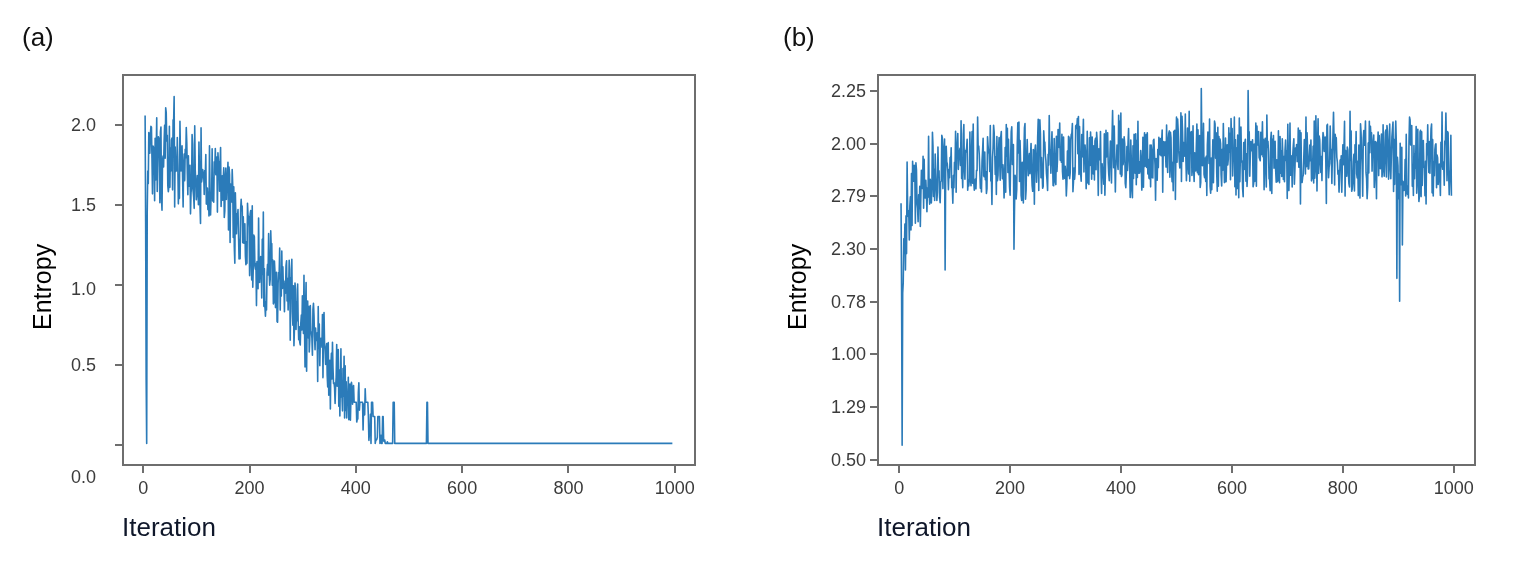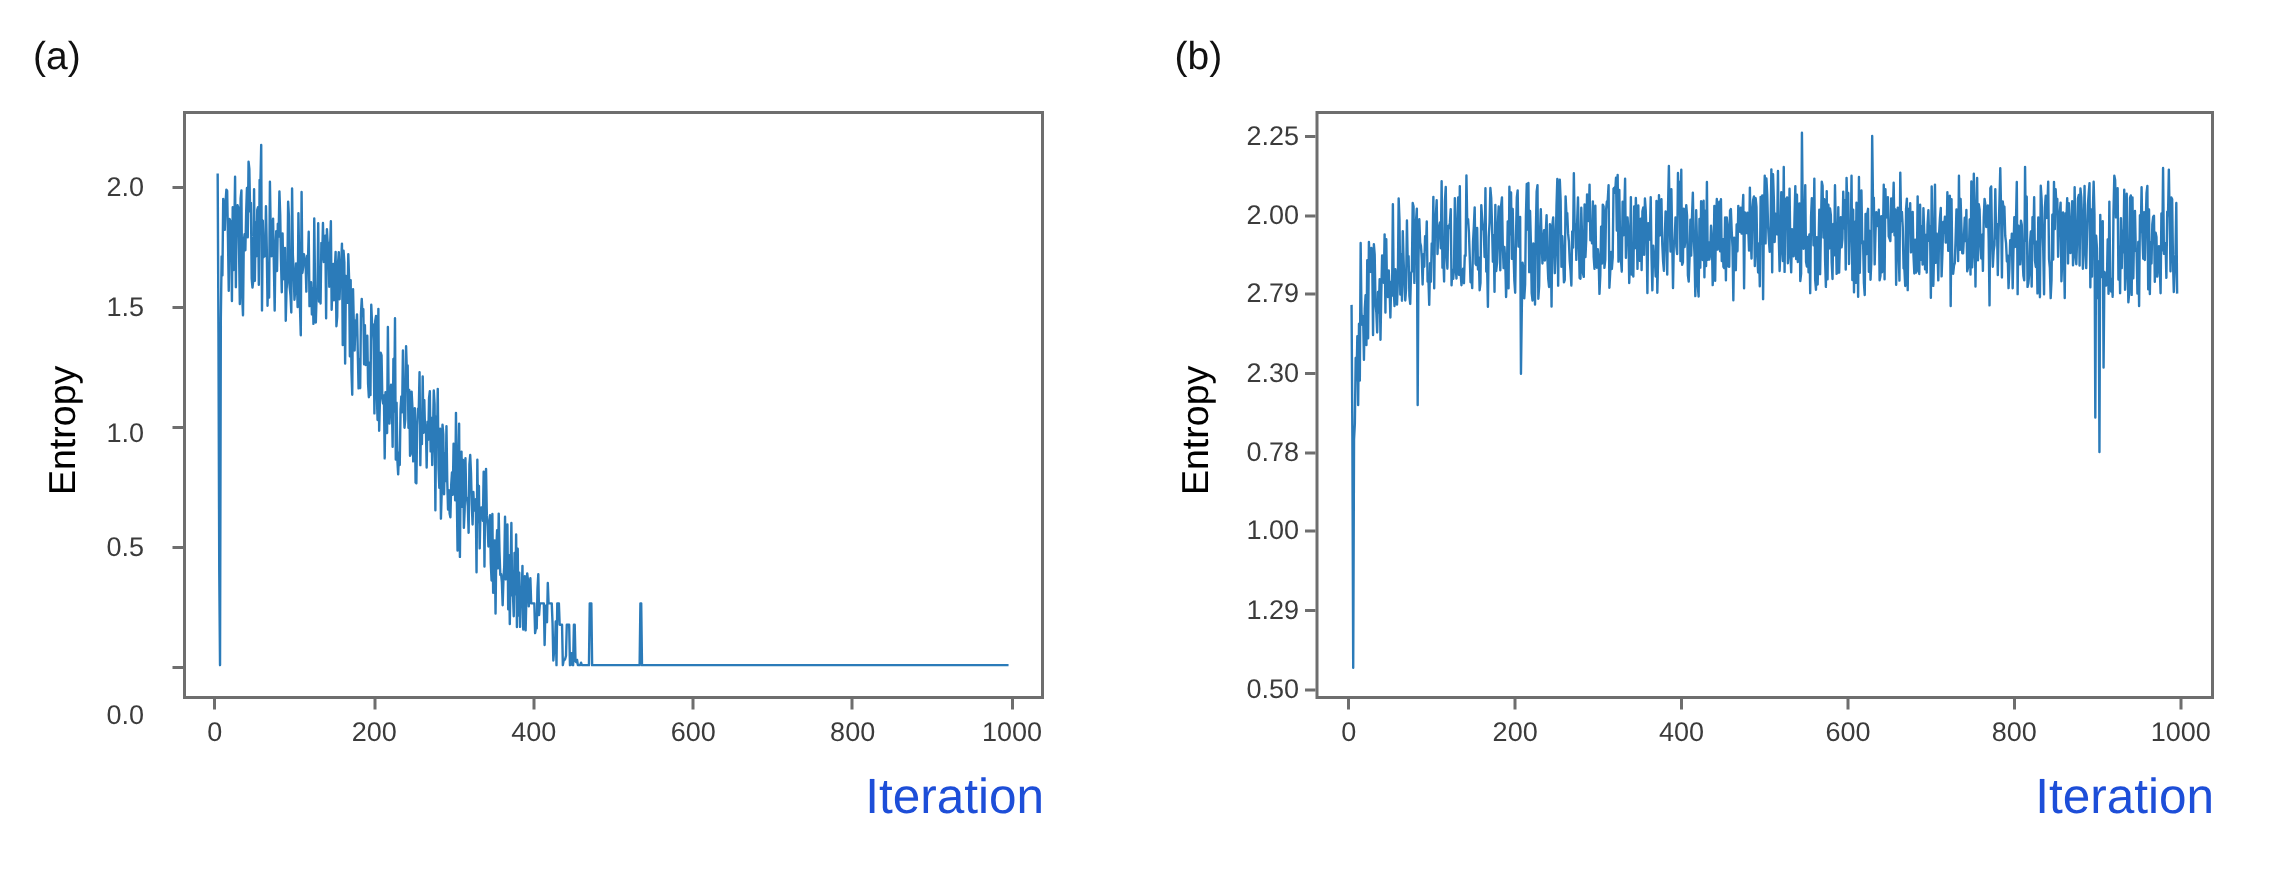--- a/index.html
+++ b/index.html
@@ -109,23 +109,23 @@
     height: 7px;
     background: #6e6e6e;
     transform: translateX(-50%);
   }
   .panel-a .xtick-mark { top: 466px; }
   .panel-b .xtick-mark { top: 466px; }
 
   .xaxis-label {
     position: absolute;
     top: 512px;
-    text-align: right;
-    font-size: 33px;
-    color: #1d4ed8;
+    text-align: left;
+    font-size: 26px;
+    color: #0f172a;
     font-family: "Liberation Sans", sans-serif;
     white-space: nowrap;
   }
   .panel-a .xaxis-label { left: 122px; width: 574px; }
   .panel-b .xaxis-label { left: 116px; width: 599px; }
 
   .yaxis-label {
     position: absolute;
     font-size: 25px;
     color: #000000;

